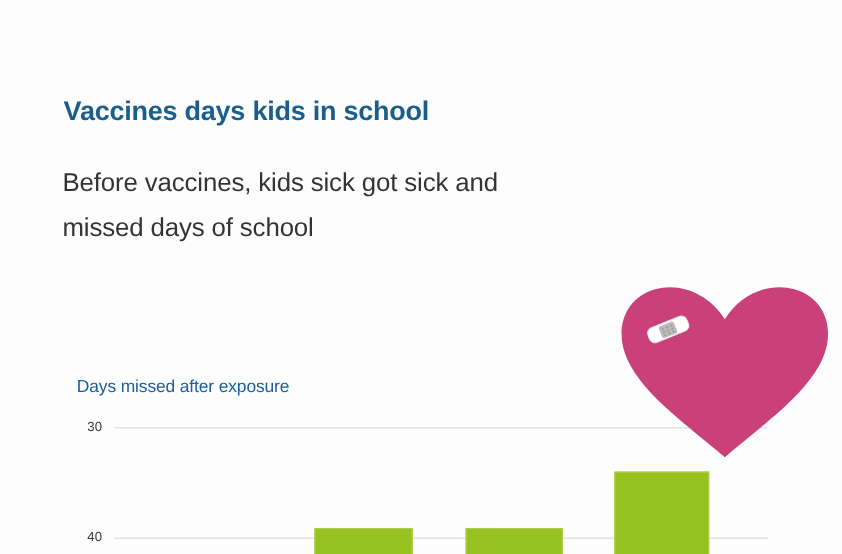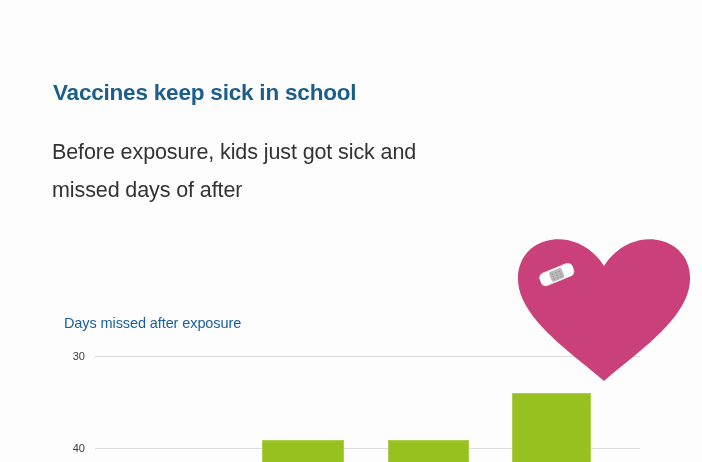--- a/index.html
+++ b/index.html
@@ -116,25 +116,25 @@
     width: 36px;
     height: 16px;
     transform: rotate(-22deg);
   }
 </style>
 </head>
 <body>
 
 <div class="slide">
 
-  <div class="headline">Vaccines keep sick in school</div>
+  <div class="headline">Vaccines days kids in school</div>
 
   <div class="subhead">
-    <span class="subhead-line">Before exposure, kids just got sick and</span>
-    <span class="subhead-line">missed days of after</span>
+    <span class="subhead-line">Before vaccines, kids sick got sick and</span>
+    <span class="subhead-line">missed days of school</span>
   </div>
 
   <div class="chart">
 
     <div class="chart-title">Days missed after exposure</div>
 
     <div class="plot">
 
       <div class="gridline" style="top:56px;"></div>
       <div class="gridline" style="top:148px;"></div>

